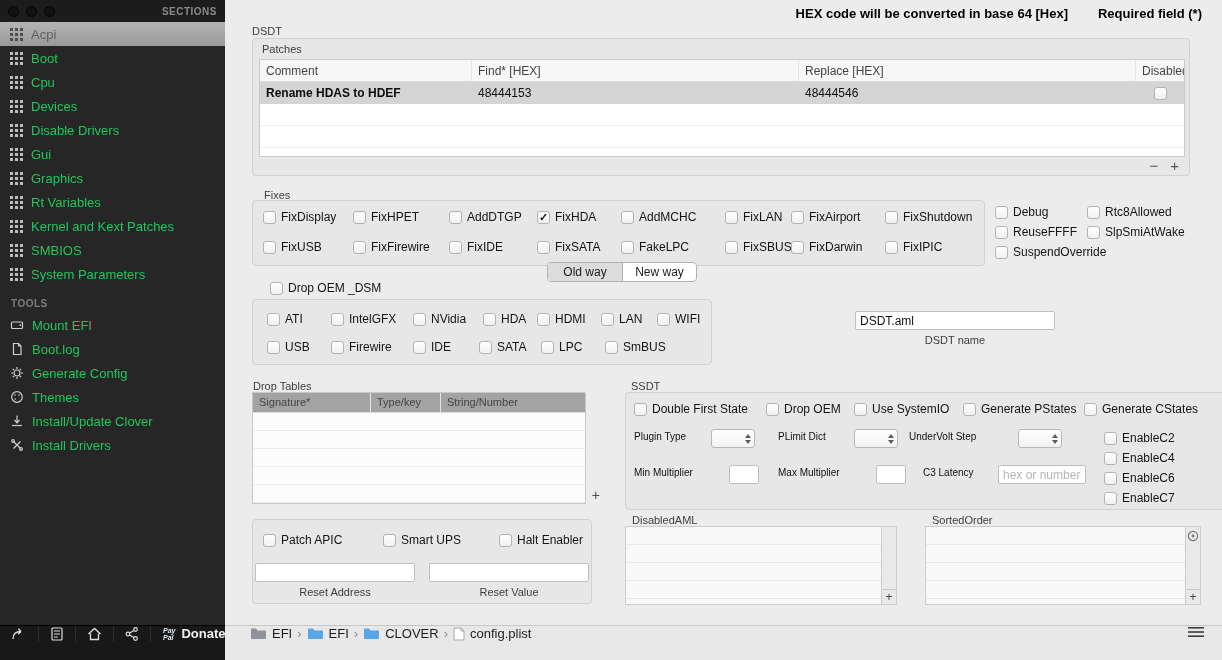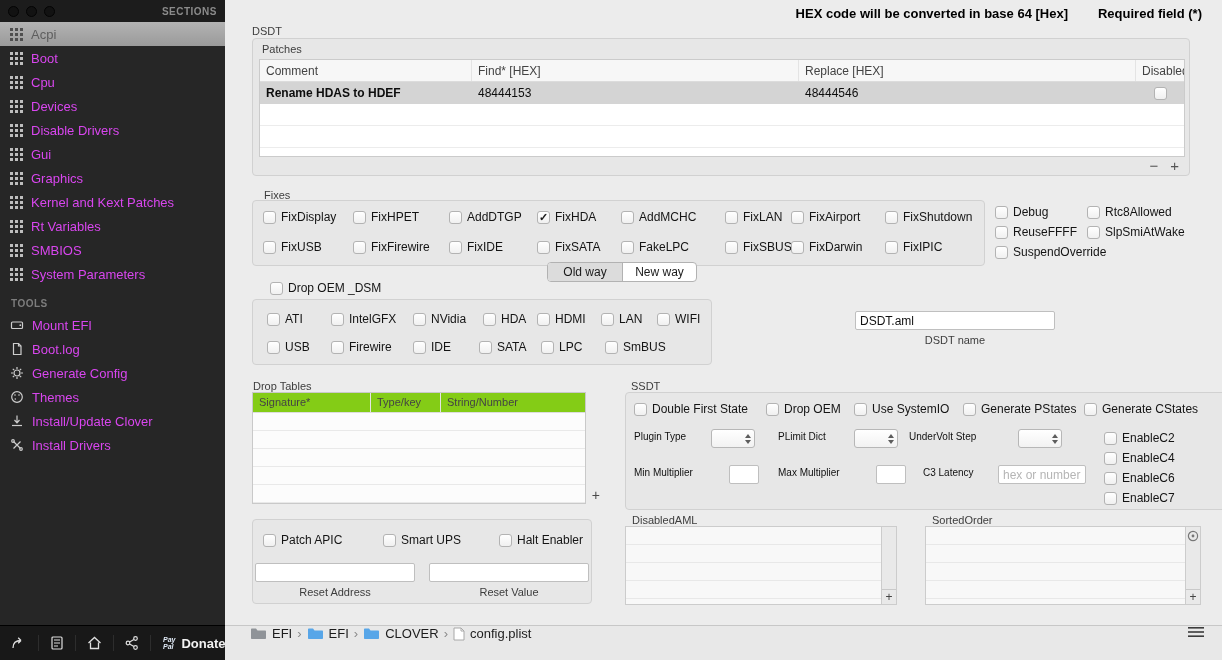--- a/index.html
+++ b/index.html
@@ -5,29 +5,29 @@
   *{margin:0;padding:0;box-sizing:border-box}
   html,body{width:1222px;height:660px;overflow:hidden}
   body{font-family:"Liberation Sans",sans-serif;background:#ececec;color:#1a1a1a}
   .app{display:flex;width:1222px;height:660px}
 
   
   .sidebar{width:225px;background:#262626;display:flex;flex-direction:column;flex:0 0 225px}
   .sb-header{height:22px;background:#1c1c1c;display:flex;align-items:center;padding:0 8px;gap:7px}
   .tl{width:11px;height:11px;border-radius:50%;background:#121212;border:1px solid #040404}
   .sections-label{margin-left:auto;font-size:10px;font-weight:bold;color:#8b8b8b;letter-spacing:.5px}
-  .side-item{height:24px;display:flex;align-items:center;gap:8px;padding:0 10px;color:#d946ef;font-size:13px;cursor:default}
+  .side-item{height:24px;display:flex;align-items:center;gap:8px;padding:0 10px;color:#22c55e;font-size:13px;cursor:default}
   .side-item.selected{background:linear-gradient(#b3b3b3,#9a9a9a);color:#5e5e5e}
   .grid-icon{width:13px;height:13px;position:relative;flex:0 0 13px;color:#bdbdbd}
   .side-item.selected .grid-icon{color:#4f4f4f}
   .grid-icon::before{content:"";position:absolute;left:0;top:0;width:3px;height:3px;background:currentColor;
      box-shadow:5px 0,10px 0,0 5px,5px 5px,10px 5px,0 10px,5px 10px,10px 10px}
   .tools-label{padding:12px 11px 4px;font-size:10px;font-weight:bold;color:#7d7d7d;letter-spacing:.5px}
   .tool-ic{width:14px;height:14px;flex:0 0 14px}
-  .sb-footer{margin-top:auto;height:35px;background:#181818;border-top:1px solid #000;display:flex;align-items:center}
+  .sb-footer{margin-top:auto;height:35px;background:#181818;border-top:1px solid #000;display:flex;align-items:flex-start}
   .ft-cell{display:flex;align-items:center;justify-content:center;padding:0 10px;border-right:1px solid #2d2d2d}
   .donate-cell{display:flex;align-items:center;gap:6px;padding:0 12px;color:#f2f2f2;font-size:13px;font-weight:bold}
   .pp{display:flex;flex-direction:column;font-size:7px;line-height:7px;font-style:italic;font-weight:bold;color:#dfe9f5}
 
   
   .main{position:relative;flex:1;background:#ececec}
   .abs{position:absolute}
   .top-notes{position:absolute;top:6px;right:20px;display:flex;gap:30px;font-size:13px;font-weight:600;color:#000}
   .boxlabel{position:absolute;font-size:11px;color:#3d3d3d}
   .gbox{position:absolute;background:#e7e7e7;border:1px solid #d1d1d1;border-radius:4px}
@@ -61,21 +61,21 @@
   
   .tf{height:19px;border:1px solid #bfbfbf;border-radius:2px;background:#fff;font:12px "Liberation Sans",sans-serif;padding:0 4px;color:#111}
   .tf::placeholder{color:#b5b5b5}
   .popup{position:absolute;width:44px;height:19px;border:1px solid #b7b7b7;border-radius:3px;background:linear-gradient(#ffffff,#f2f2f2);display:flex;align-items:center;justify-content:flex-end;padding-right:3px}
   .arr{display:flex;flex-direction:column;gap:2px;align-items:center}
   .tu{width:0;height:0;border-left:3px solid transparent;border-right:3px solid transparent;border-bottom:4px solid #5c5c5c}
   .tdn{width:0;height:0;border-left:3px solid transparent;border-right:3px solid transparent;border-top:4px solid #5c5c5c}
 
   
   .dtable{position:absolute;left:0;top:0;width:334px;height:112px;background:#fff;border:1px solid #c9c9c9;display:flex;flex-direction:column;font-size:11px}
-  .dthead{display:flex;height:20px;background:#84cc16;border-bottom:1px solid #ddd;color:#444}
+  .dthead{display:flex;height:20px;background:#a3a3a3;border-bottom:1px solid #ddd;color:#444}
   .dth{padding:3px 6px;border-right:1px solid #e4e4e4;white-space:nowrap}
   .d1{width:118px}.d2{width:70px}.d3{flex:1;border-right:none}
   .dstripes{flex:1;background:repeating-linear-gradient(to bottom,#fcfcfc 0 17px,#e9e9e9 17px 18px)}
   .plus-btn{position:absolute;font-size:14px;color:#4a4a4a;line-height:14px;cursor:default}
 
   .ssdt-lbl{font-size:10px;color:#101010;white-space:nowrap;position:absolute}
 
   
   .listbox{position:absolute;border:1px solid #cccccc;background:#fff;display:flex}
   .list-area{flex:1;background:repeating-linear-gradient(to bottom,#f8f8f8 0 17px,#e8e8e8 17px 18px)}
@@ -125,25 +125,25 @@
       <div class="side-item">
         <span class="grid-icon"></span>
         <span>Gui</span>
       </div>
       <div class="side-item">
         <span class="grid-icon"></span>
         <span>Graphics</span>
       </div>
       <div class="side-item">
         <span class="grid-icon"></span>
+        <span>Rt Variables</span>
+      </div>
+      <div class="side-item">
+        <span class="grid-icon"></span>
         <span>Kernel and Kext Patches</span>
-      </div>
-      <div class="side-item">
-        <span class="grid-icon"></span>
-        <span>Rt Variables</span>
       </div>
       <div class="side-item">
         <span class="grid-icon"></span>
         <span>SMBIOS</span>
       </div>
       <div class="side-item">
         <span class="grid-icon"></span>
         <span>System Parameters</span>
       </div>
     </nav>

